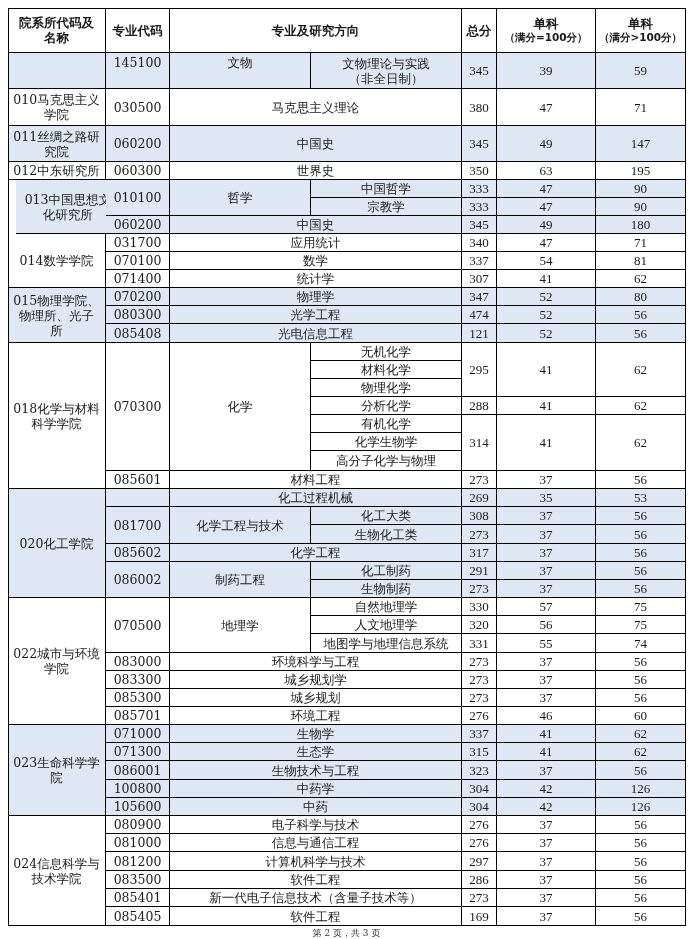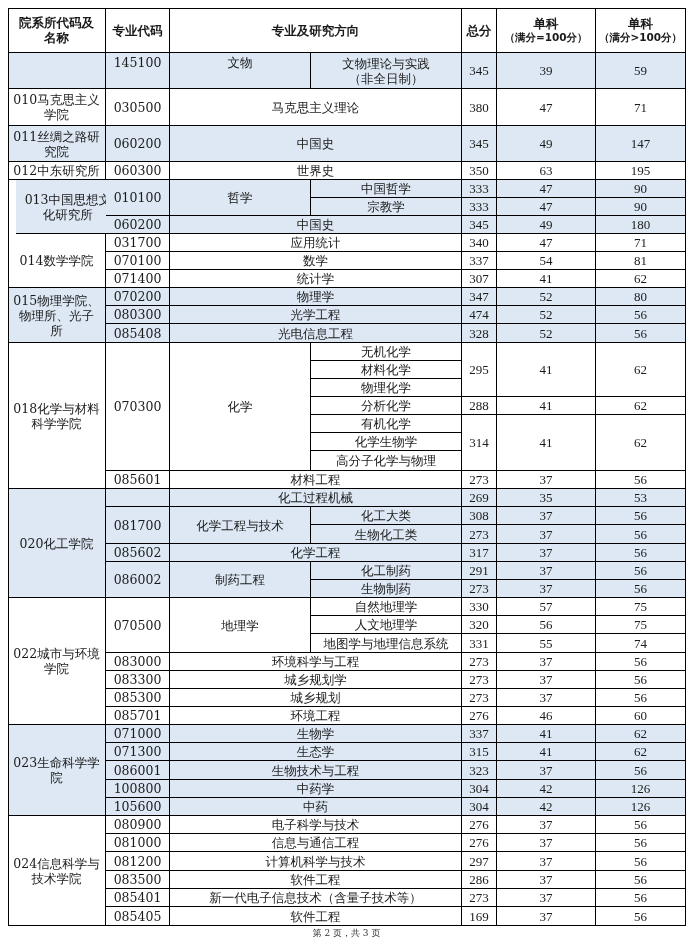--- a/index.html
+++ b/index.html
@@ -248,21 +248,21 @@
     <div class="cell blue num" style="left: 588px; top: 298px; width: 90px; height: 18px;">
       <span style="white-space: pre-line;">56</span>
     </div>
     <div class="cell blue" style="left: 98px; top: 316px; width: 64px; height: 19px;">
       <span style="white-space: pre-line;">085408</span>
     </div>
     <div class="cell blue" style="left: 162px; top: 316px; width: 292px; height: 19px;">
       <span style="white-space: pre-line;">光电信息工程</span>
     </div>
     <div class="cell blue num" style="left: 454px; top: 316px; width: 35px; height: 19px;">
-      <span style="white-space: pre-line;">328</span>
+      <span style="white-space: pre-line;">121</span>
     </div>
     <div class="cell blue num" style="left: 489px; top: 316px; width: 99px; height: 19px;">
       <span style="white-space: pre-line;">52</span>
     </div>
     <div class="cell blue num" style="left: 588px; top: 316px; width: 90px; height: 19px;">
       <span style="white-space: pre-line;">56</span>
     </div>
     <div class="cell" style="left: 0px; top: 335px; width: 98px; height: 146px;">
       <span style="white-space: pre-line;">018化学与材料
 科学学院</span>

